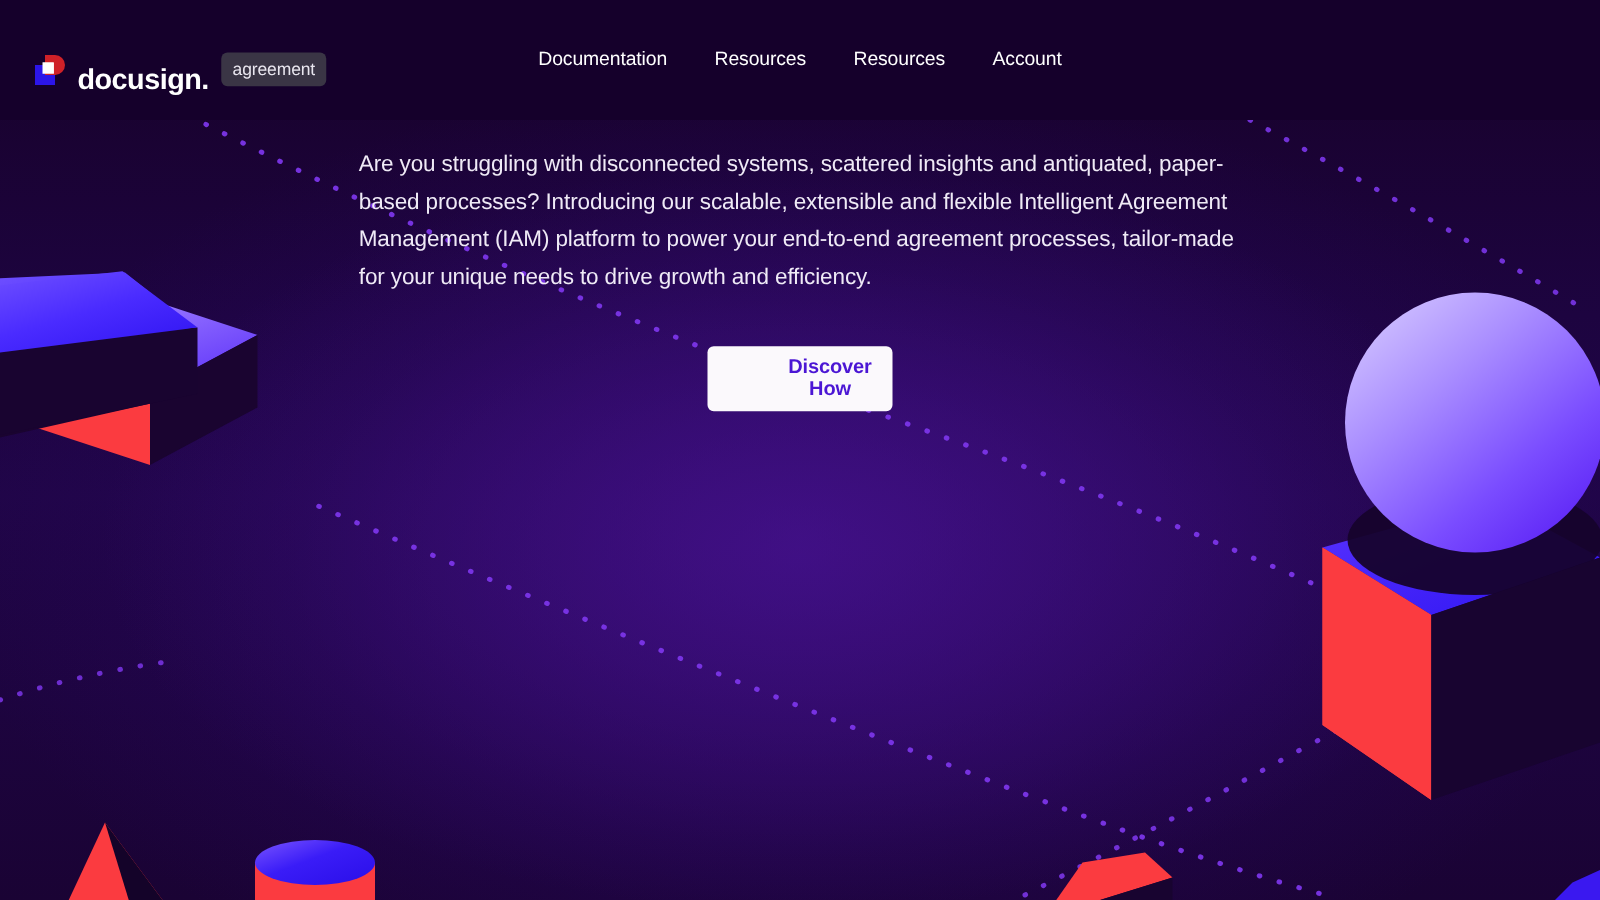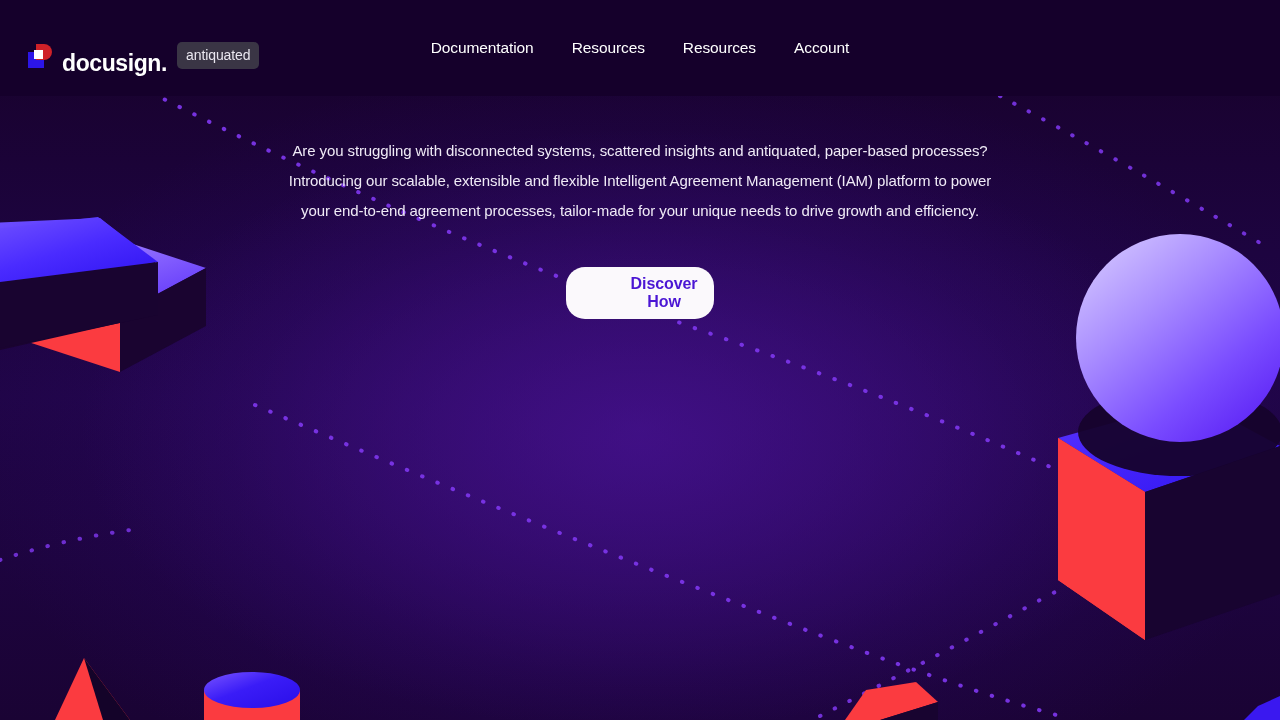--- a/index.html
+++ b/index.html
@@ -78,28 +78,28 @@
   }
   .hero > * { pointer-events:auto; }
 
   .headline {
     width:720px; margin-top:140px;
     text-align:center; color:#ffffff;
     font-size:76px; font-weight:300; line-height:1.2; letter-spacing:-1.2px;
   }
 
   .subhead {
-    width:706px; margin-top:40px;
-    text-align:center; color:#efeaf6;
-    font-size:15px; font-weight:400; line-height:30px; letter-spacing:-0.1px;
+    width:706px; margin-top:20px;
+    color:#efeaf6;
+    font-size:18px; font-weight:400; line-height:30px; letter-spacing:-0.1px;
   }
 
   .cta {
     margin-top:41px;
-    background:#fbf9fc; border:none; border-radius:19px;
+    background:#fbf9fc; border:none; border-radius:5px;
     color:#4b16d4; font-size:16px; font-weight:600; letter-spacing:-0.1px;
     width:148px; height:52px; cursor:pointer;padding-left:48px;
   }
 </style>
 </head>
 <body>
 
 <div class="page">
 
   <div class="art">
@@ -223,21 +223,21 @@
       <span class="logo-mark">
         <svg width="24" height="24" viewBox="0 0 24 24">
           <rect x="0" y="8" width="16" height="16" fill="#2c15e8"></rect>
           <path d="M8 0 h8 a8 8 0 0 1 0 16 h-8 z" fill="#cf2128"></path>
           <rect x="6" y="6" width="9" height="9" fill="#ffffff"></rect>
           <path d="M6 6 h9 v9 z" fill="#ffffff"></path>
           <path d="M7.5 7.5 h7 a0 0 0 0 1 0 0 v7 z" fill="#ffffff"></path>
         </svg>
       </span>
       <span class="wordmark">docusign</span>
-      <span class="dev-badge">antiquated</span>
+      <span class="dev-badge">agreement</span>
     </div>
 
     <nav class="nav">
       <a class="nav-item">Documentation</a>
       <a class="nav-item">Resources</a>
       <a class="nav-item">Resources</a>
       <a class="nav-item">Account</a>
     </nav>
 
   </header>

